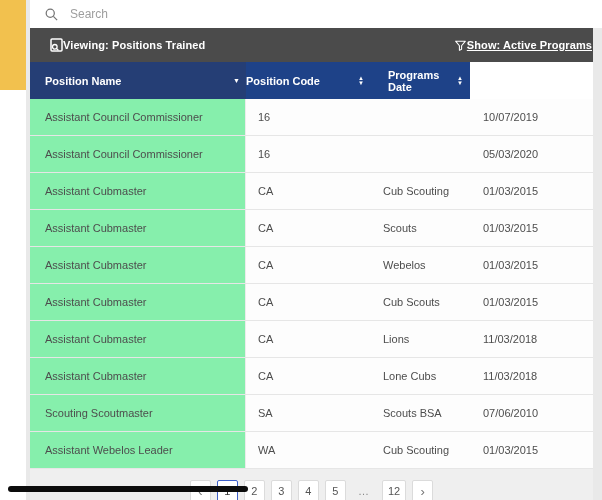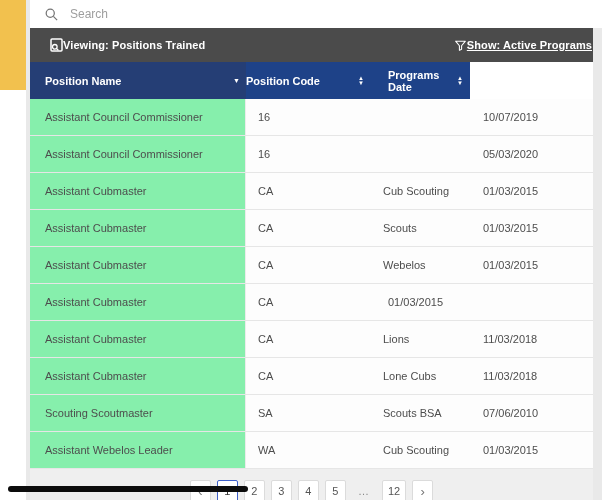--- a/index.html
+++ b/index.html
@@ -138,20 +138,21 @@
         </div>
         <div class="row">
           <div class="cell c1">Assistant Cubmaster</div>
           <div class="cell c2">CA</div>
           <div class="cell c3">Webelos</div>
           <div class="cell c4">01/03/2015</div>
         </div>
         <div class="row">
           <div class="cell c1">Assistant Cubmaster</div>
           <div class="cell c2">CA</div>
+          <div class="cell c3">Cub Scouts</div>
           <div class="cell c4">01/03/2015</div>
         </div>
         <div class="row">
           <div class="cell c1">Assistant Cubmaster</div>
           <div class="cell c2">CA</div>
           <div class="cell c3">Lions</div>
           <div class="cell c4">11/03/2018</div>
         </div>
         <div class="row">
           <div class="cell c1">Assistant Cubmaster</div>

